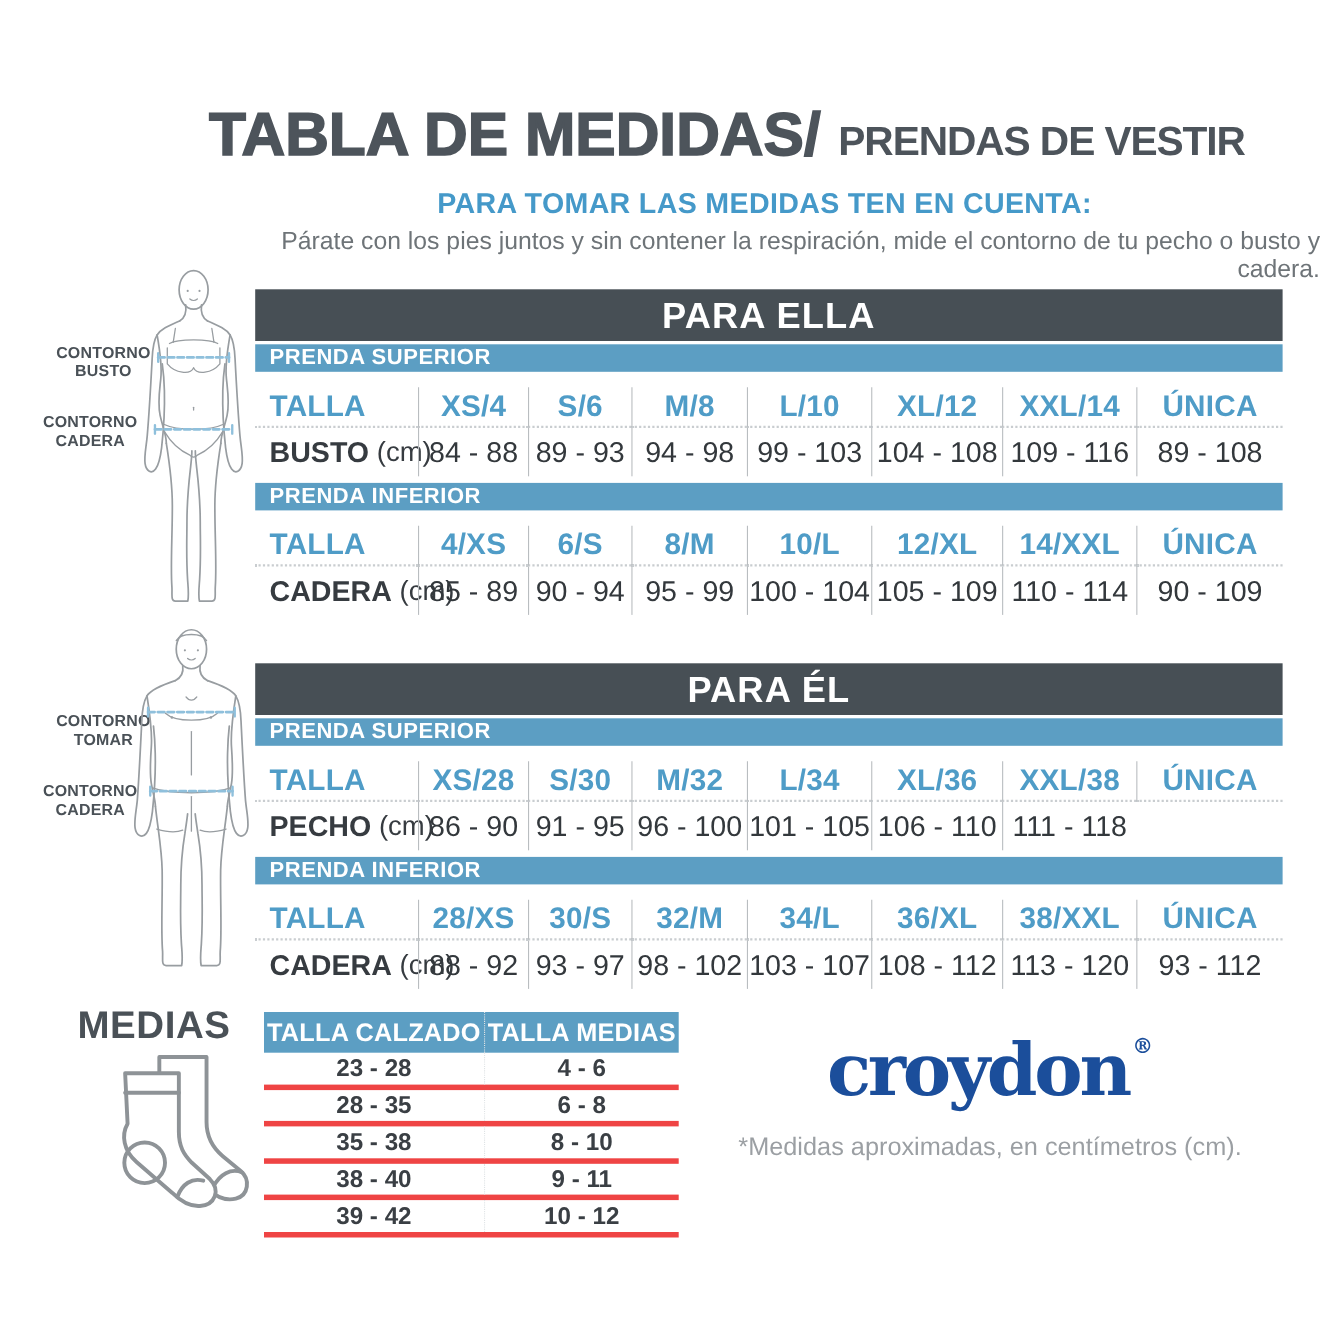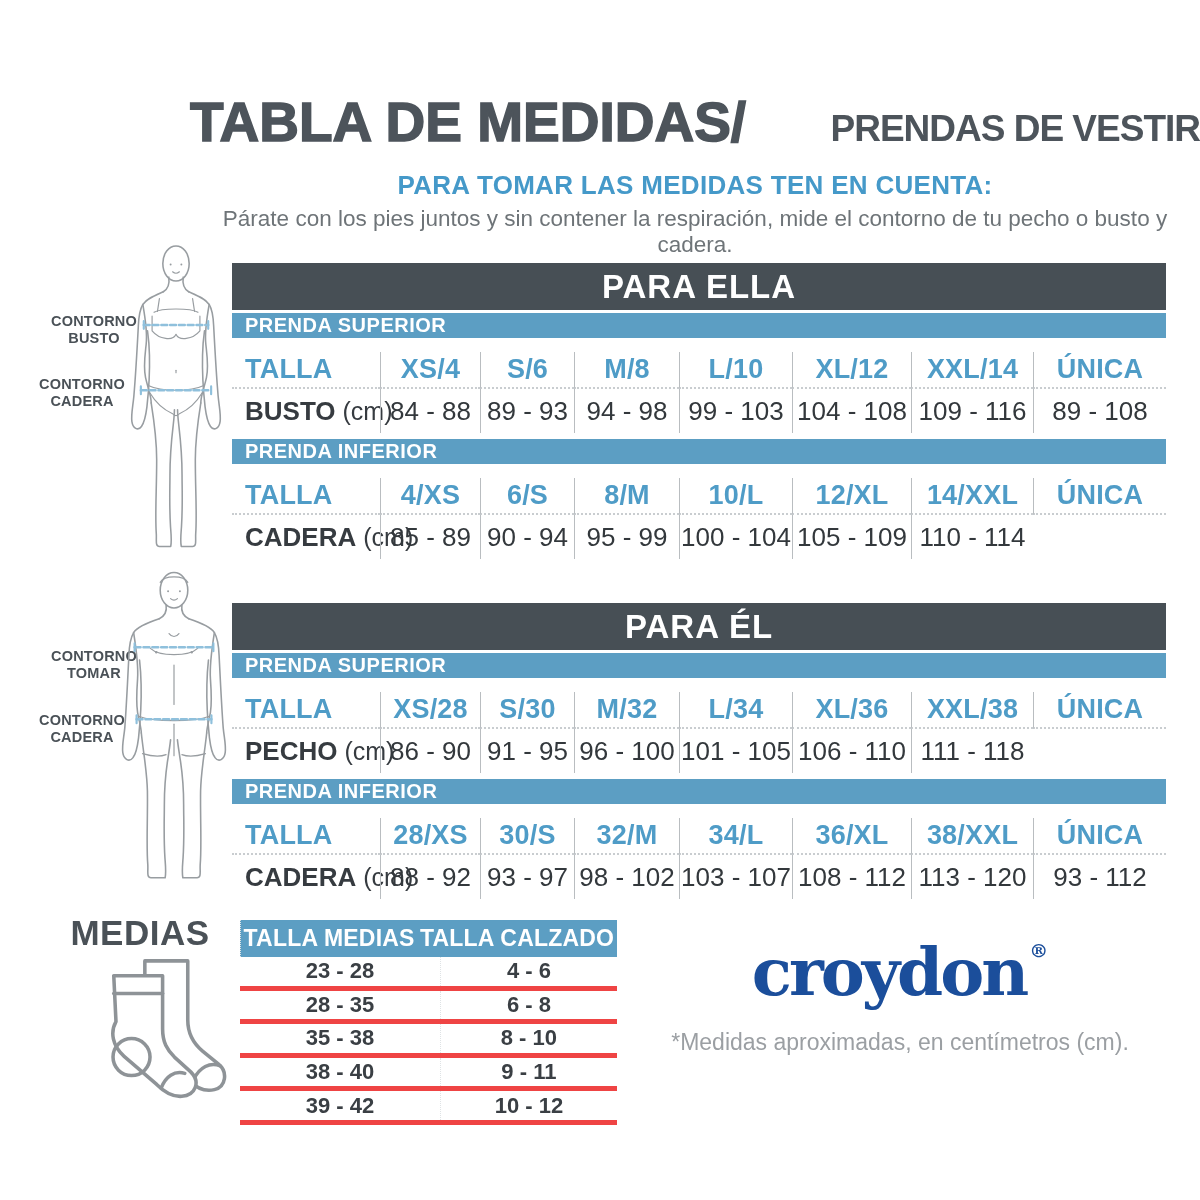--- a/index.html
+++ b/index.html
@@ -1,25 +1,25 @@
 <!DOCTYPE html>
 <html><head>
 <meta charset="utf-8">
 <style>
   html,body{margin:0;padding:0;background:#fff;}
   body{width:1200px;height:1200px;position:relative;overflow:hidden;
        font-family:"Liberation Sans",sans-serif;color:#33383c;}
 
   
   .header{position:absolute;left:190px;top:90px;width:1010px;text-align:center;}
-  .title-line{display:flex;justify-content:space-between;align-items:baseline;gap:16px;}
+  .title-line{display:flex;justify-content:flex-start;align-items:baseline;gap:16px;}
   .title-main{font-size:55px;font-weight:700;letter-spacing:0px;color:#4d545b;-webkit-text-stroke:1.5px #4d545b;}
   .title-sub{font-size:37px;font-weight:700;letter-spacing:-1px;color:#4d545b;}
   .instr-head{margin-top:16px;font-size:26px;font-weight:700;color:#4599c9;letter-spacing:0.3px;}
-  .instr-body{margin-top:5px;font-size:22.5px;color:#6e7478;}
+  .instr-body{margin-top:5px;font-size:22.5px;color:#6e7478;text-align:right;}
 
   
   .fig-label{position:absolute;width:104px;text-align:center;font-size:14.5px;font-weight:700;
              color:#4a5157;line-height:1.2;letter-spacing:0.2px;}
   .fig-svg{position:absolute;}
   .fig-svg path,.fig-svg ellipse,.fig-svg circle{fill:none;stroke:#989da1;stroke-width:1.6;
              stroke-linecap:round;stroke-linejoin:round;}
   .fig-svg .detail{stroke-width:1.2;}
   .fig-svg .blueline{stroke:#8fc0dc;stroke-width:2.6;stroke-dasharray:6 3;}
   .fig-svg .bluetick{stroke:#8fc0dc;stroke-width:2.2;stroke-dasharray:none;}
@@ -176,20 +176,21 @@
     <div class="sg-cell sg-first row-val measure">
       <span class="lbl">CADERA</span>
       <span class="unit">(cm)</span>
     </div>
     <div class="sg-cell vline row-val">85 - 89</div>
     <div class="sg-cell vline row-val">90 - 94</div>
     <div class="sg-cell vline row-val">95 - 99</div>
     <div class="sg-cell vline row-val">100 - 104</div>
     <div class="sg-cell vline row-val">105 - 109</div>
     <div class="sg-cell vline row-val">110 - 114</div>
+    <div class="sg-cell vline row-val">90 - 109</div>
   </div>
 </div>
 
 <div class="sizetable" style="top:603px;">
   <div class="t-title">PARA ÉL</div>
 
   <div class="t-band">PRENDA SUPERIOR</div>
   <div class="size-grid">
     <div class="sg-cell sg-first row-talla">TALLA</div>
     <div class="sg-cell vline row-talla">XS/28</div>
@@ -241,22 +242,22 @@
   <path d="M33,6 L62,6 L62,46 C62,56 66,62 72,67 L83,76 C89,81 88,91 80,93 C74,94.5 68,92 63,87 L40,66 C35,61 33,55 33,48 Z" fill="#fff"></path>
   <path d="M66,86 C70,78 77,74 84,77" fill="none"></path>
   <path d="M12,16 L45,16 L45,52 C45,61 48,66 53,71 L64,81 C71,88 67,97 58,97.5 C51.5,98 46,94.5 41,89.5 L19,70.5 C11,63.5 9.5,54 13.5,47 Z" fill="#fff"></path>
   <path d="M12,28 L45,28" fill="none"></path>
   <circle cx="24" cy="71" r="12.5" fill="none"></circle>
   <path d="M44,92 C47,84 53,80 60,82" fill="none"></path>
 </svg>
 
 <div class="medias-table">
   <div class="m-head">
+    <div class="m-hcell m-c1">TALLA CALZADO</div>
     <div class="m-hcell m-c2">TALLA MEDIAS</div>
-    <div class="m-hcell m-c1">TALLA CALZADO</div>
   </div>
   <div class="m-row">
     <div class="m-cell m-c1">23 - 28</div>
     <div class="m-cell m-c2">4 - 6</div>
   </div>
   <div class="m-row">
     <div class="m-cell m-c1">28 - 35</div>
     <div class="m-cell m-c2">6 - 8</div>
   </div>
   <div class="m-row">

